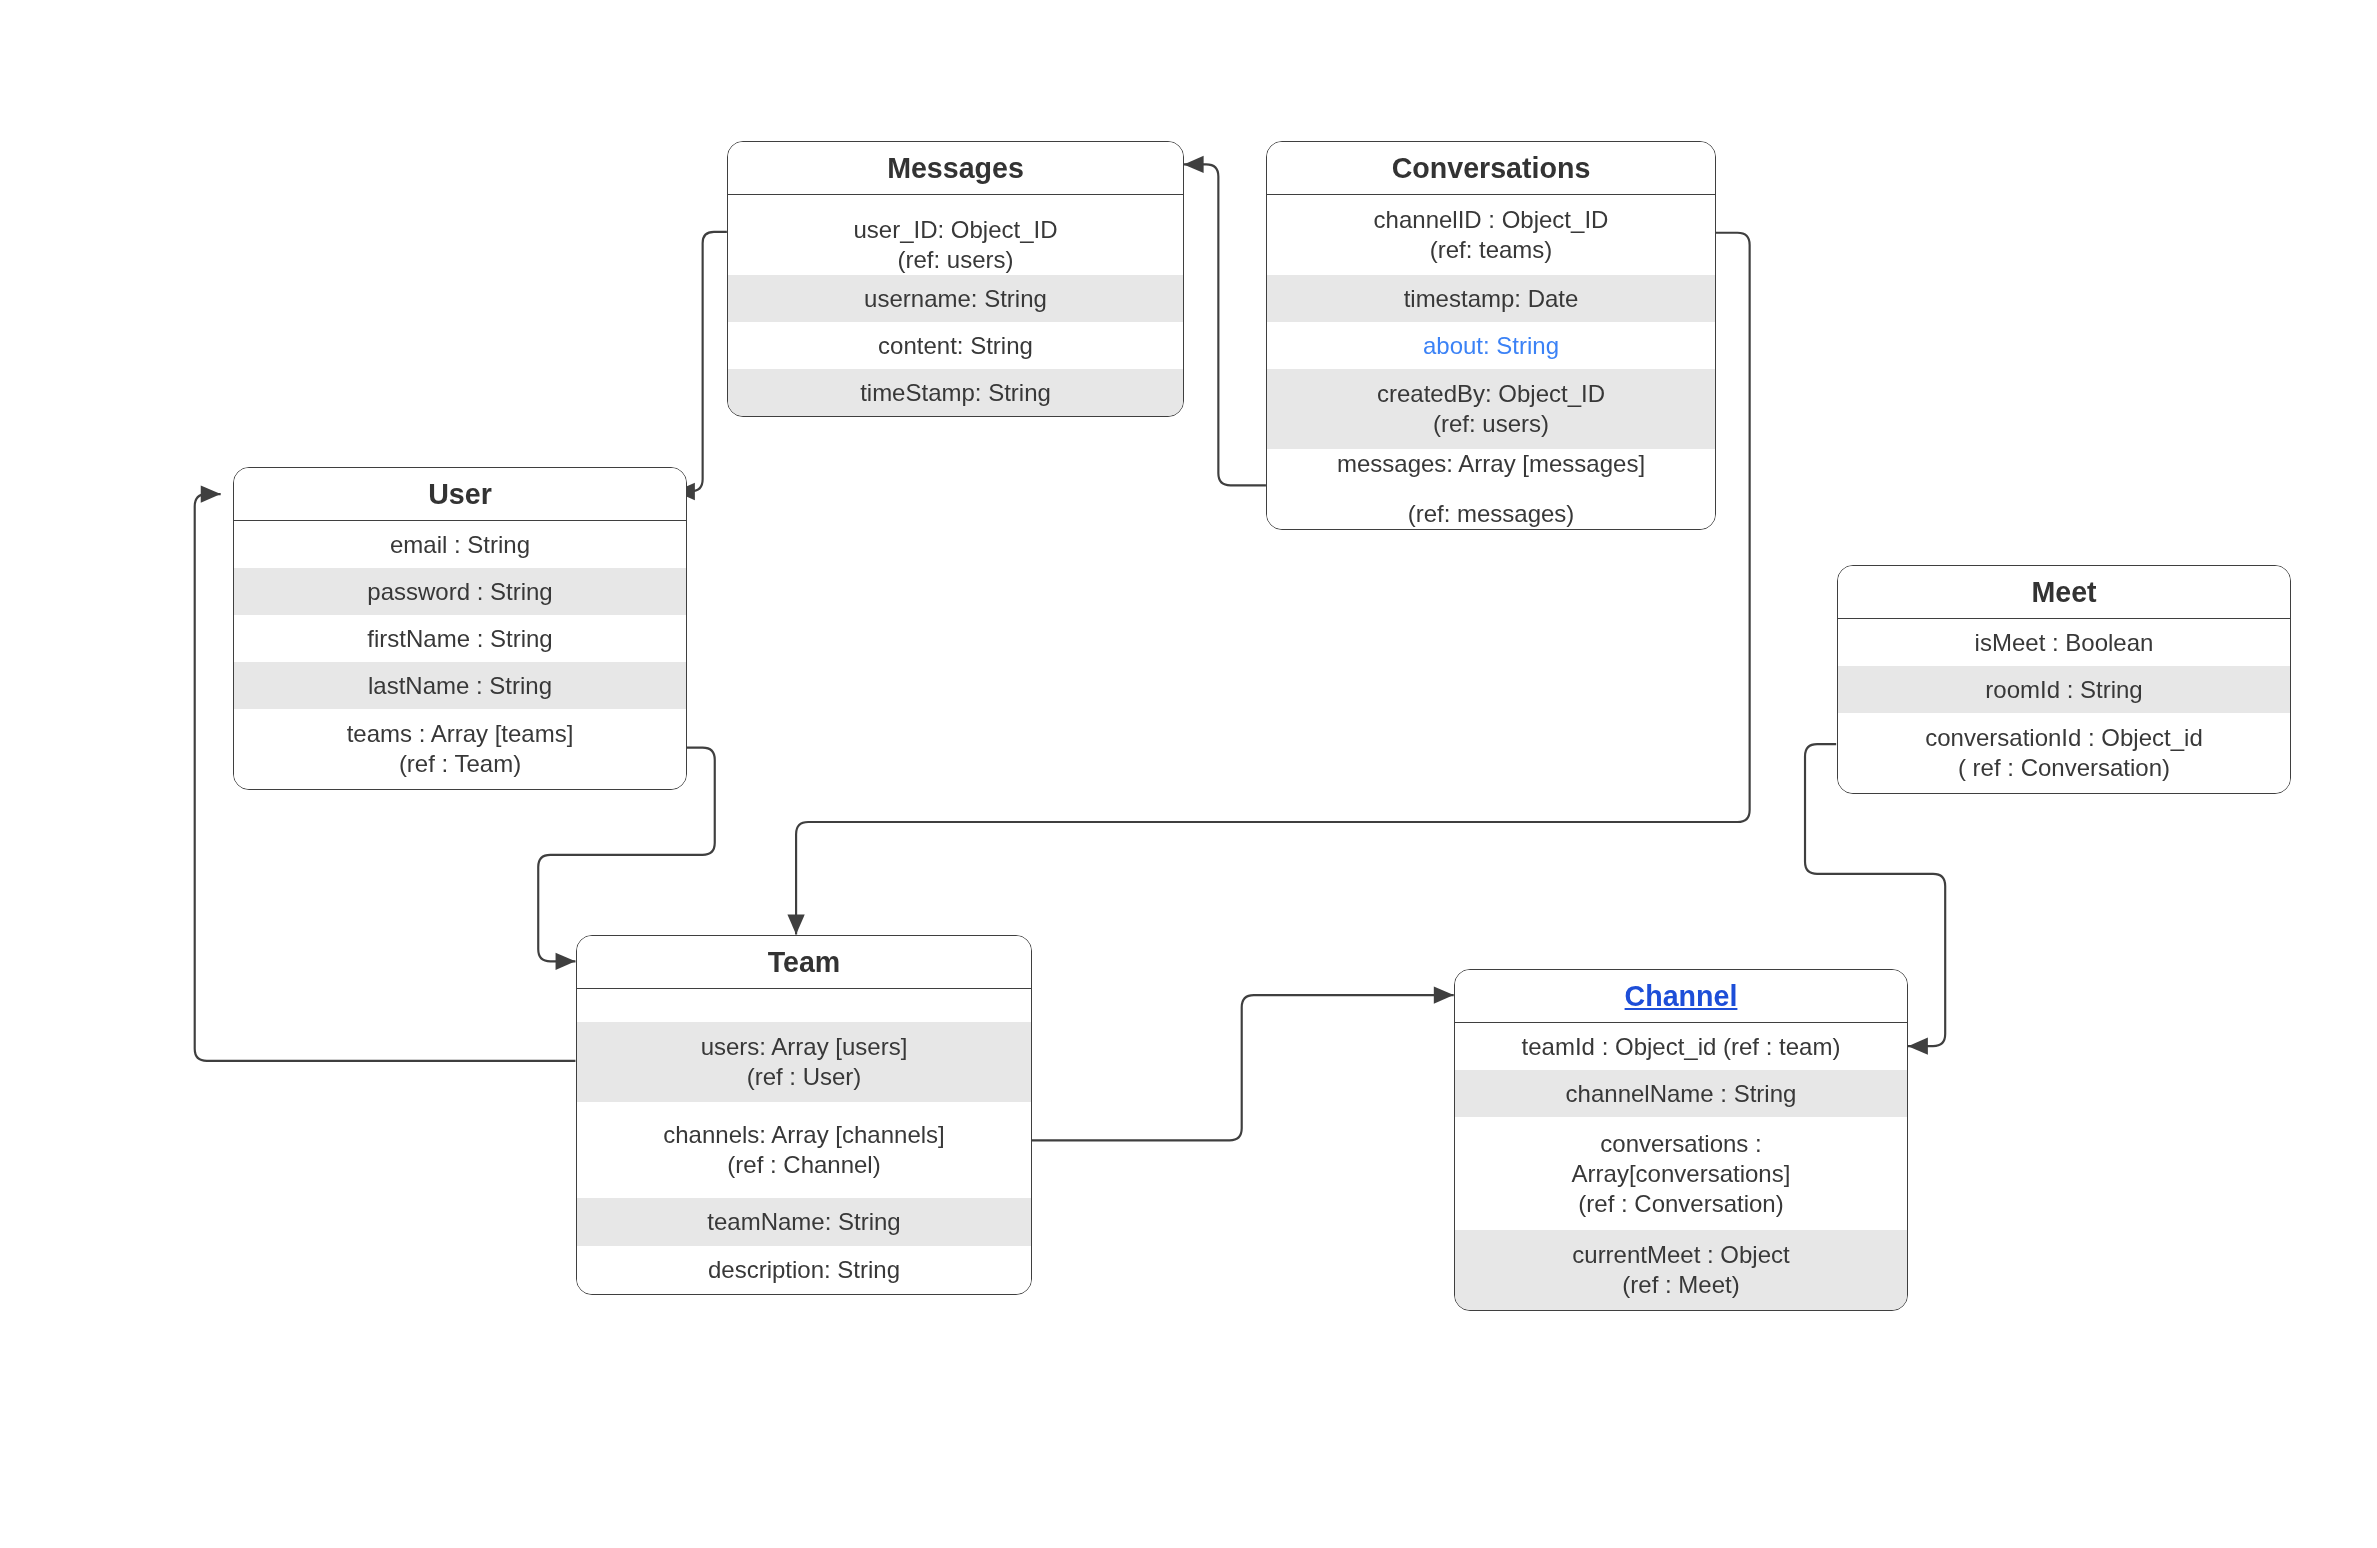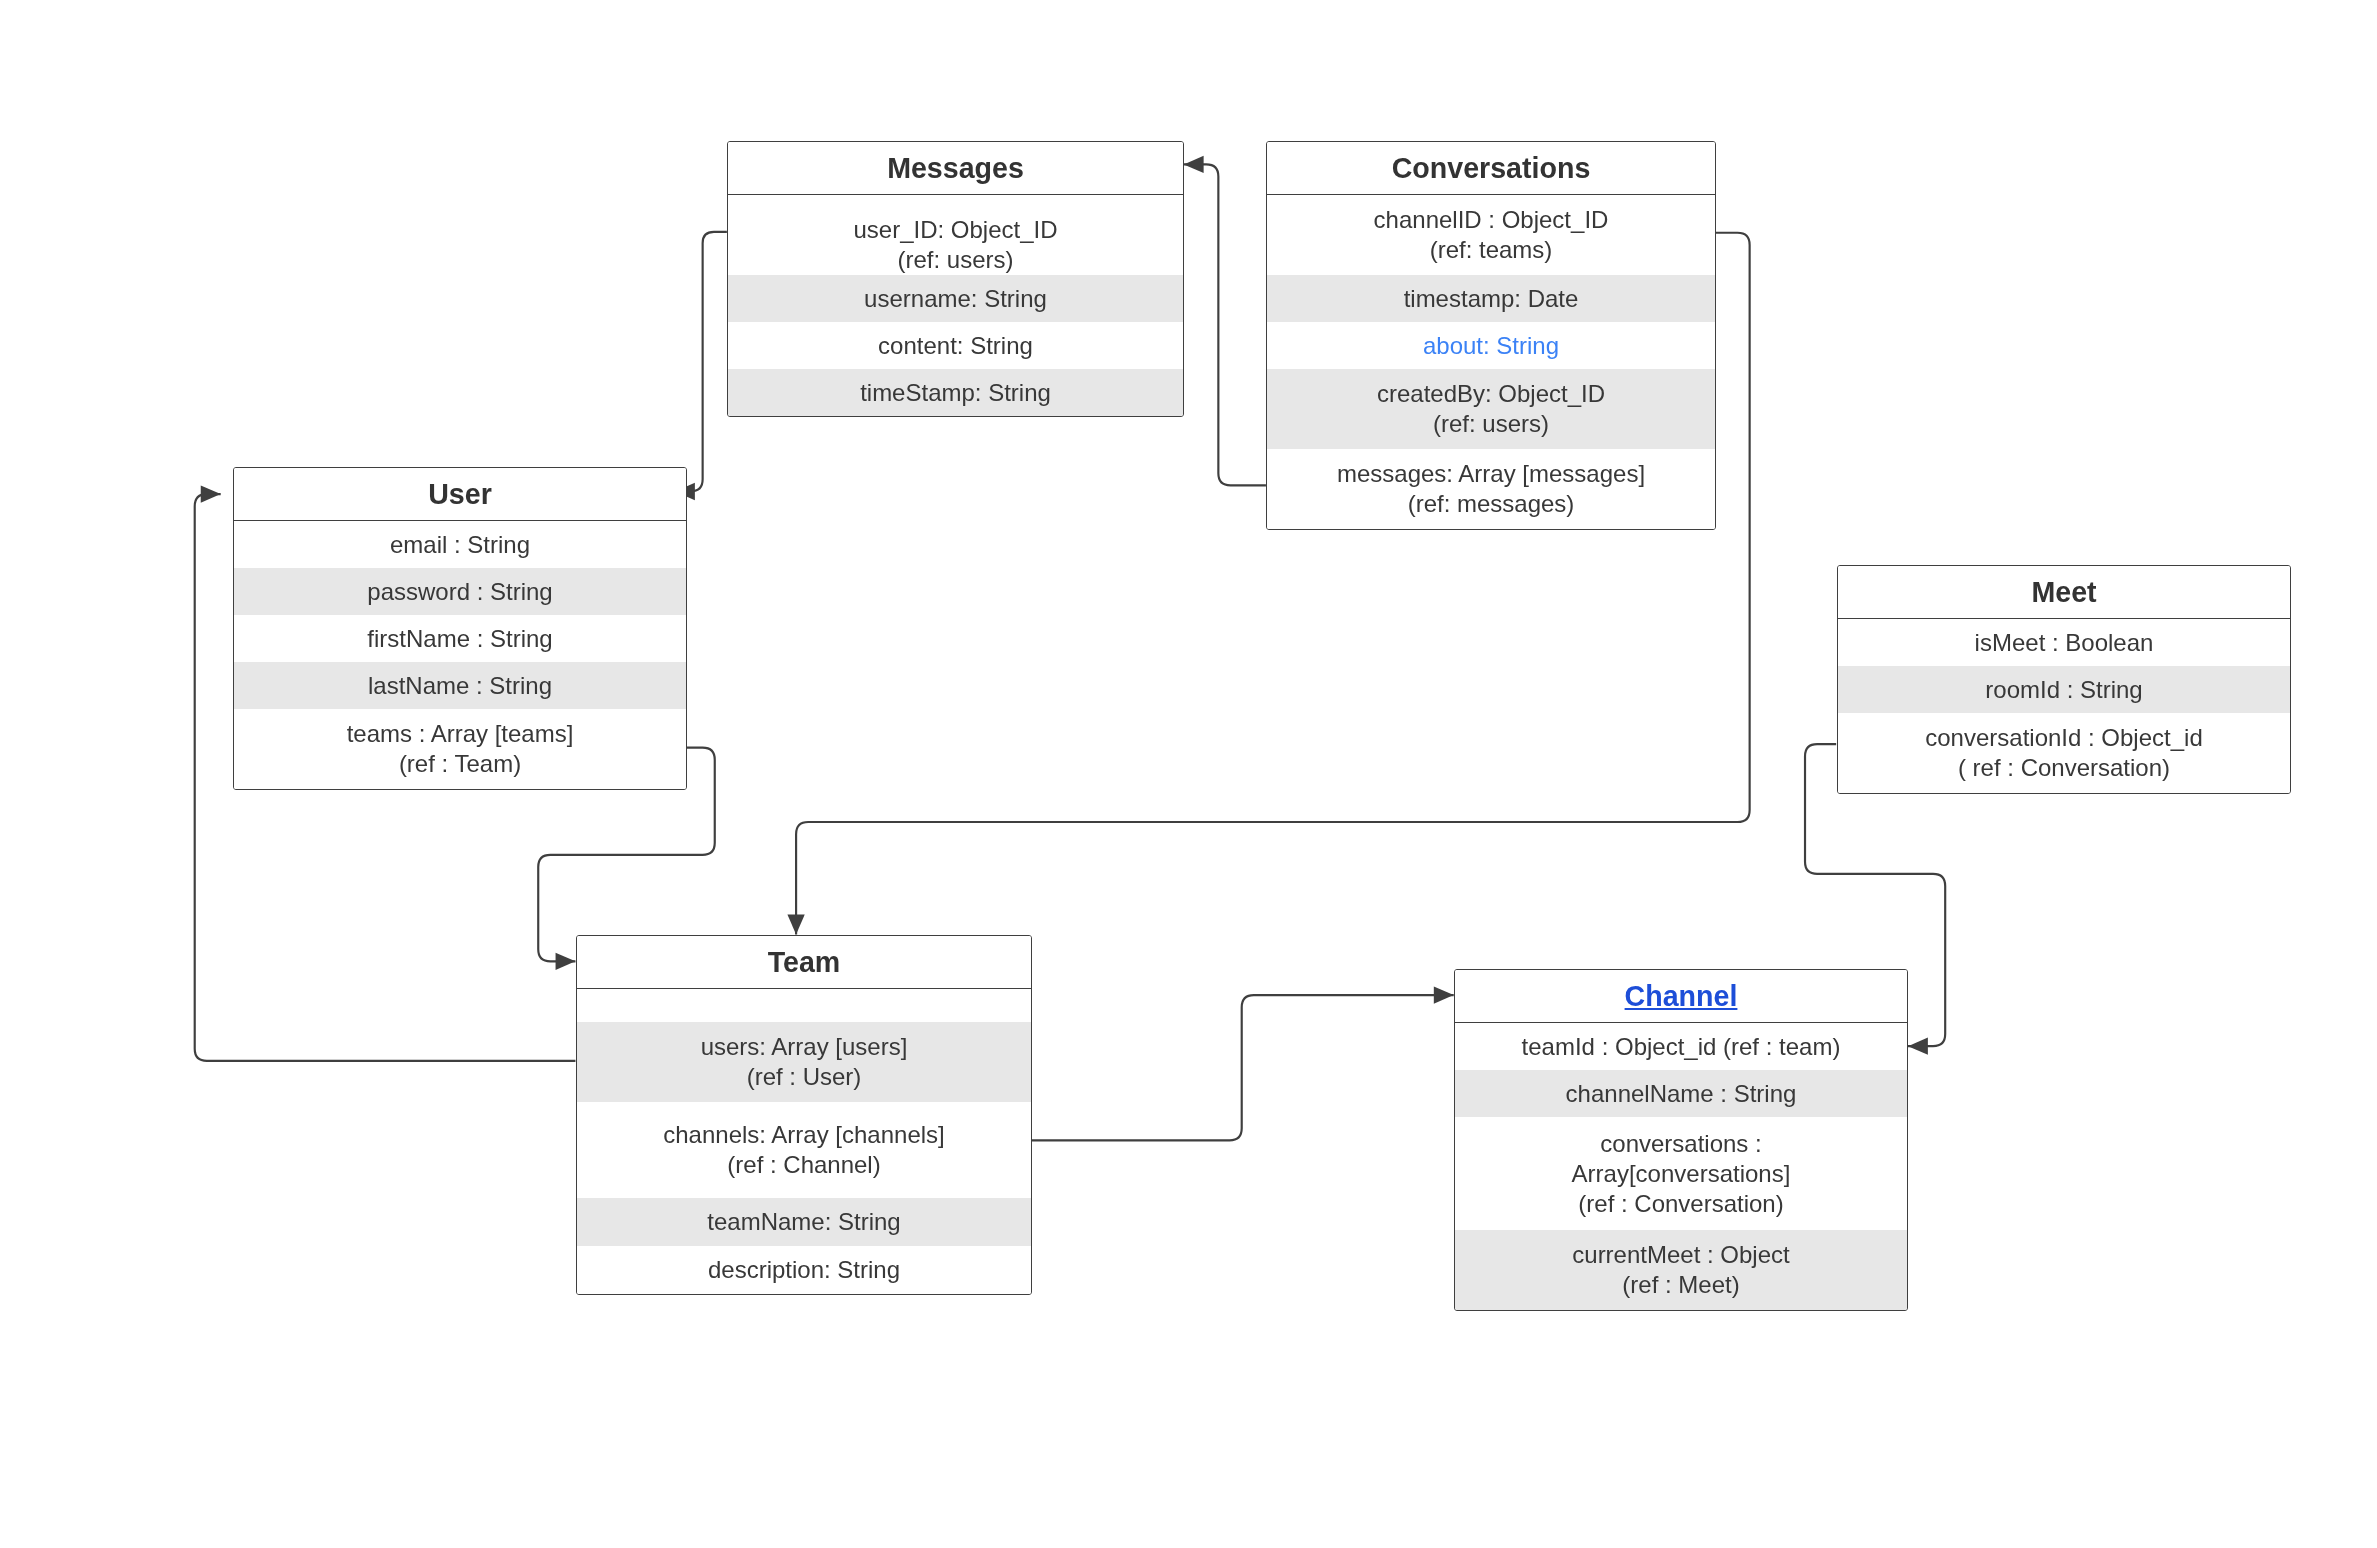--- a/index.html
+++ b/index.html
@@ -14,21 +14,21 @@
   svg.connector-layer {
     position: absolute;
     left: 0; top: 0;
     width: 2377px; height: 1548px;
     pointer-events: none;
   }
   .entity {
     position: absolute;
     background: #ffffff;
     border: 1.7px solid #3f3f3f;
-    border-radius: 3px;
+    border-radius: 16px;
     overflow: hidden;
     box-sizing: border-box;
   }
   .entity-title {
     height: 52px;
     display: flex;
     align-items: center;
     justify-content: center;
     font-weight: bold;
     font-size: 28.6px;
@@ -95,21 +95,21 @@
         <div class="entity-row" style="height: 47px; background: rgb(231, 231, 231); color: rgb(56, 56, 56);">
           <div class="row-line">timestamp: Date</div>
         </div>
         <div class="entity-row" style="height: 47px; background: rgb(255, 255, 255); color: #3b82f6;">
           <div class="row-line">about: String</div>
         </div>
         <div class="entity-row" style="height: 80px; background: rgb(231, 231, 231); color: rgb(56, 56, 56);">
           <div class="row-line">createdBy: Object_ID</div>
           <div class="row-line">(ref: users)</div>
         </div>
-        <div class="entity-row" style="height: 80px; background: rgb(255, 255, 255); color: rgb(56, 56, 56);">
+        <div class="entity-row" style="height: 80px; background: rgb(255, 255, 255); color: rgb(56, 56, 56); justify-content: space-between;">
           <div class="row-line">messages: Array [messages]</div>
           <div class="row-line">(ref: messages)</div>
         </div>
       </div>
       <div class="entity" style="left: 233px; top: 467px; width: 454px;">
         <div class="entity-title" style="color: rgb(51, 51, 51);">User</div>
         <div class="entity-row" style="height: 47px; background: rgb(255, 255, 255); color: rgb(56, 56, 56);">
           <div class="row-line">email : String</div>
         </div>
         <div class="entity-row" style="height: 47px; background: rgb(231, 231, 231); color: rgb(56, 56, 56);">

